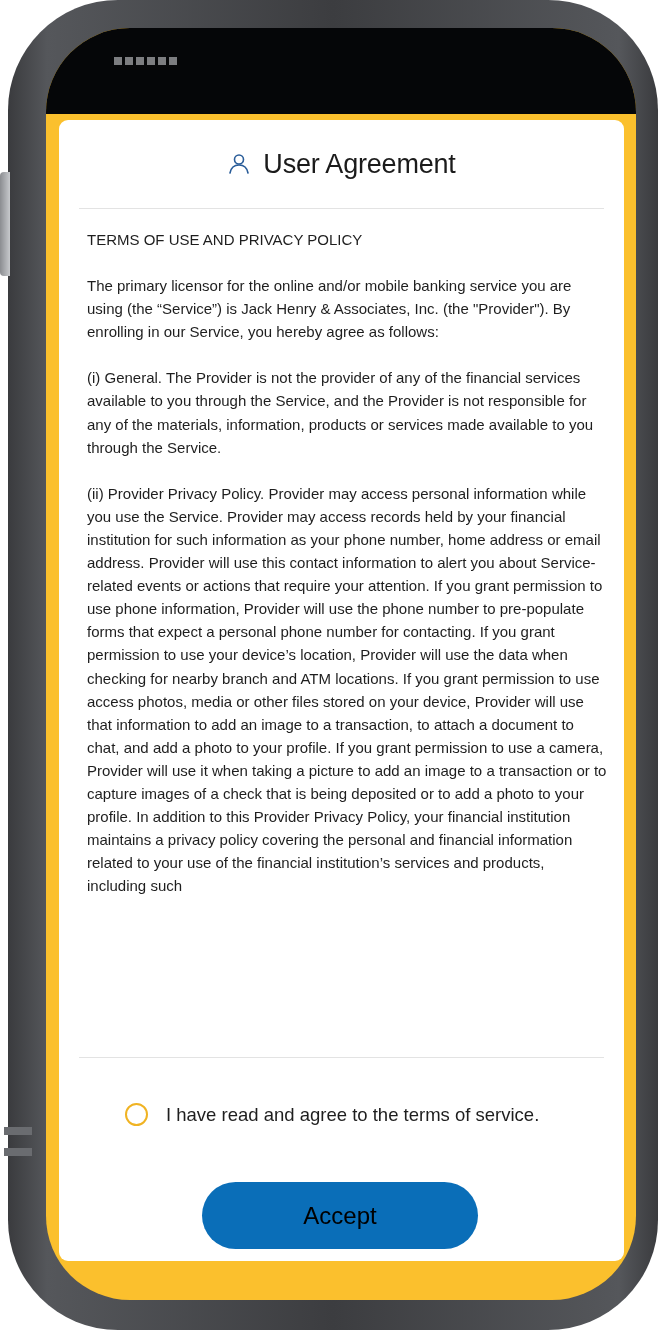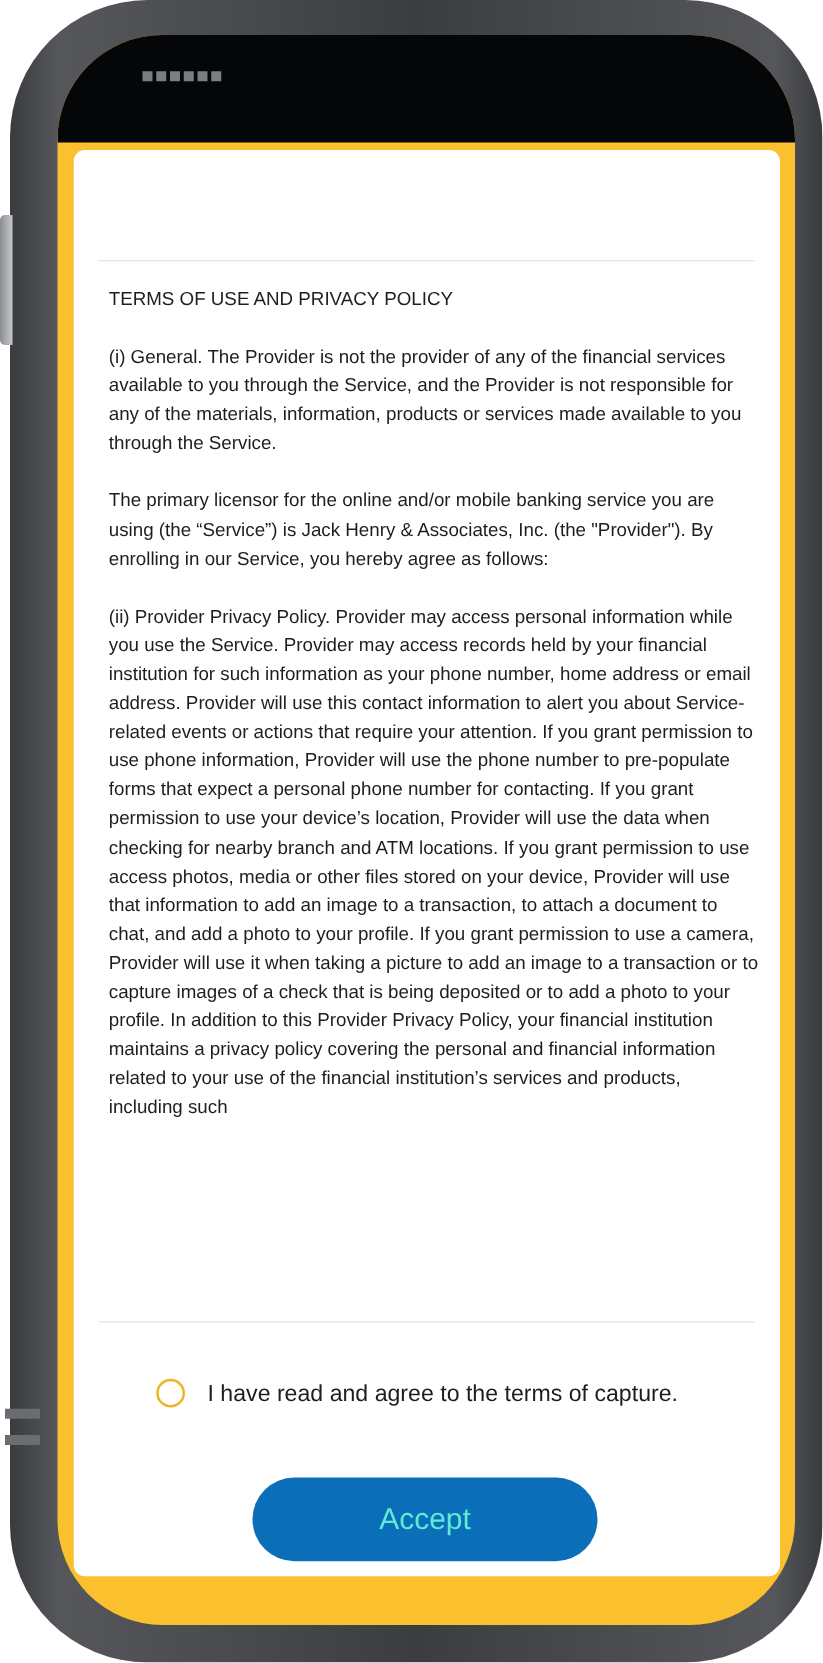--- a/index.html
+++ b/index.html
@@ -16,21 +16,21 @@
   .header { position:absolute; left:0; top:0; width:100%; height:88px; display:flex; align-items:center; justify-content:center; gap:12px; }
   .user-icon { width:24px; height:24px; display:inline-block; }
   .title { font-size:27px; color:#1b1b1b; letter-spacing:-0.2px; }
   .divider-top { position:absolute; left:20px; right:20px; top:88px; height:1px; background:#e3e3e3; }
   .terms { position:absolute; left:28px; top:108px; width:520px; height:828px; overflow:hidden; font-size:15px; line-height:23.1px; color:#1e1e1e; }
   .terms p { margin:0 0 23px 0; }
   .divider-bottom { position:absolute; left:20px; right:20px; top:937px; height:1px; background:#e3e3e3; }
   .agree-row { position:absolute; left:66px; top:983px; display:flex; align-items:center; gap:18px; cursor:pointer; }
   .radio { width:23px; height:23px; border:2px solid #f0b323; border-radius:50%; box-sizing:border-box; }
   .agree-label { font-size:18.5px; color:#1e1e1e; }
-  .accept { position:absolute; left:143px; top:1062px; width:276px; height:67px; border-radius:34px; background:#0a6eb8; color:#5eead4; font-size:24px; border:none; display:flex; align-items:center; justify-content:center; font-family:"Liberation Sans", sans-serif; cursor:pointer; }
+  .accept { position:absolute; left:143px; top:1062px; width:276px; height:67px; border-radius:34px; background:#0a6eb8; color:#000000; font-size:24px; border:none; display:flex; align-items:center; justify-content:center; font-family:"Liberation Sans", sans-serif; cursor:pointer; }
 </style>
 </head>
 <body>
 
 <div class="phone"></div>
 <div class="side-btn"></div>
 <div class="side-mark1"></div>
 <div class="side-mark2"></div>
 
 <div class="screen" style="left:46px;">
@@ -39,30 +39,39 @@
       <span></span>
         <span></span>
         <span></span>
         <span></span>
         <span></span>
         <span></span>
     </div>
   </div>
 
   <div class="card">
+    <div class="header">
+      <span class="user-icon">
+        <svg width="24" height="24" viewBox="0 0 24 24" fill="none" stroke="#2a5d99" stroke-width="1.6" stroke-linecap="round">
+          <circle cx="12" cy="7.5" r="4.5"></circle>
+          <path d="M3 21 C4 15.5 7.5 13 12 13 C16.5 13 20 15.5 21 21"></path>
+        </svg>
+      </span>
+      <span class="title">User Agreement</span>
+    </div>
     <div class="divider-top"></div>
 
     <div class="terms">
       <p>TERMS OF USE AND PRIVACY POLICY</p>
+      <p>The primary licensor for the online and/or mobile banking service you are using (the “Service”) is Jack Henry &amp; Associates, Inc. (the "Provider"). By enrolling in our Service, you hereby agree as follows:</p>
       <p>(i) General. The Provider is not the provider of any of the financial services available to you through the Service, and the Provider is not responsible for any of the materials, information, products or services made available to you through the Service.</p>
-      <p>The primary licensor for the online and/or mobile banking service you are using (the “Service”) is Jack Henry &amp; Associates, Inc. (the "Provider"). By enrolling in our Service, you hereby agree as follows:</p>
       <p>(ii) Provider Privacy Policy. Provider may access personal information while you use the Service. Provider may access records held by your financial institution for such information as your phone number, home address or email address. Provider will use this contact information to alert you about Service-related events or actions that require your attention. If you grant permission to use phone information, Provider will use the phone number to pre-populate forms that expect a personal phone number for contacting. If you grant permission to use your device’s location, Provider will use the data when checking for nearby branch and ATM locations. If you grant permission to use access photos, media or other files stored on your device, Provider will use that information to add an image to a transaction, to attach a document to chat, and add a photo to your profile. If you grant permission to use a camera, Provider will use it when taking a picture to add an image to a transaction or to capture images of a check that is being deposited or to add a photo to your profile. In addition to this Provider Privacy Policy, your financial institution maintains a privacy policy covering the personal and financial information related to your use of the financial institution’s services and products, including such</p>
     </div>
     <div class="divider-bottom"></div>
 
     <div class="agree-row">
       <span class="radio"></span>
-      <span class="agree-label">I have read and agree to the terms of capture.</span>
+      <span class="agree-label">I have read and agree to the terms of service.</span>
     </div>
 
     <button class="accept">Accept</button>
   </div>
 </div>
 
 </body></html>

